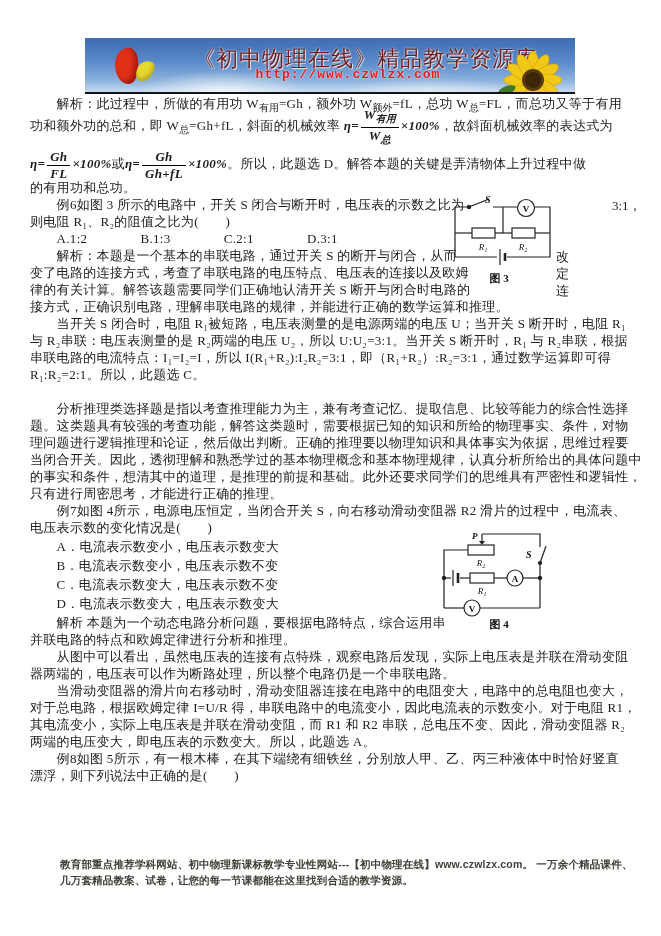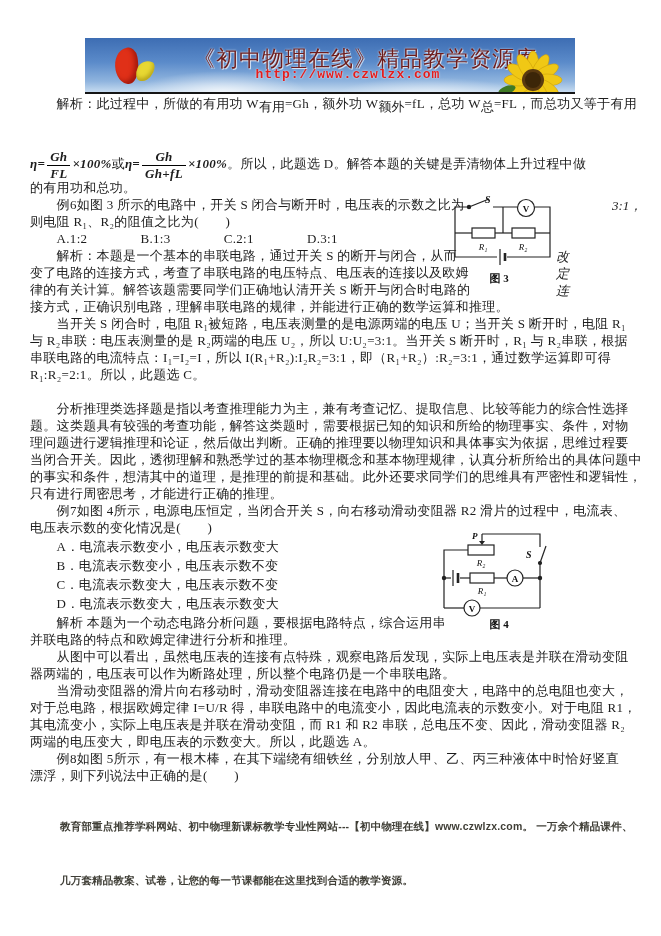--- a/index.html
+++ b/index.html
@@ -24,26 +24,26 @@
           border-radius:65% 35% 55% 45%/55% 30% 70% 45%;transform:rotate(-12deg);
           box-shadow:inset -3px -3px 5px rgba(120,10,5,.6);}
   .logo .yellow{position:absolute;left:28px;top:18px;width:16px;height:22px;background:#e8d832;
           border-radius:70% 30% 60% 40%/50% 40% 60% 50%;transform:rotate(24deg);
           box-shadow:inset -2px -2px 4px rgba(150,130,10,.6);}
   .sunflower{position:absolute;left:402px;top:8px;}
   
   .tl{position:absolute;left:30px;width:616px;font-size:13px;line-height:16px;
       letter-spacing:.3px;white-space:nowrap;}
   .frline{line-height:36px;}
-  .sub{font-size:13px;vertical-align:-3px;letter-spacing:0;}
+  .sub{font-size:10px;vertical-align:-3px;letter-spacing:0;}
   .frml{font-weight:bold;font-style:italic;}
   .frac{display:inline-block;text-align:center;vertical-align:middle;line-height:14px;margin:0 2px;}
   .frac .num{display:block;border-bottom:1.4px solid #000;padding:0 3px 1px;}
   .frac .den{display:block;padding:1px 3px 0;}
-  .sidechar{position:absolute;font-size:13px;white-space:nowrap;font-style:italic;}
+  .sidechar{position:absolute;font-size:13px;white-space:nowrap;}
   
   .fig{position:absolute;}
   .fig svg{display:block;}
   
   .footer-line{position:absolute;left:60px;width:580px;font-size:10.5px;font-weight:bold;
       color:#3f3e36;letter-spacing:.2px;white-space:nowrap;
       font-family:"Liberation Sans","DejaVu Sans",sans-serif;}
 </style>
 </head>
 <body>
@@ -79,20 +79,23 @@
           <ellipse cx="-26" cy="10" rx="9" ry="4" fill="#3f7a24" transform="rotate(-20 -26 10)"></ellipse>
         </g>
       </svg>
     </div>
   </div>
 
   <div class="tl" style="top:96px">
     <span>　　解析：此过程中，所做的有用功 W</span><span class="sub">有用</span><span>=Gh，额外功 W</span><span class="sub">额外</span><span>=fL，总功 W</span><span class="sub">总</span><span>=FL，而总功又等于有用</span>
   </div>
 
+  <div class="tl frline" style="top:108px">
+    <span>功和额外功的总和，即 W</span><span class="sub">总</span><span>=Gh+fL，斜面的机械效率 </span><span class="frml">η=</span><span class="frac"><span class="num"><span class="frml">W</span><span class="sub frml">有用</span></span><span class="den"><span class="frml">W</span><span class="sub frml">总</span></span></span><span class="frml">×100%</span><span>，故斜面机械效率的表达式为</span>
+  </div>
 
   <div class="tl frline" style="top:146px">
     <span class="frml">η=</span><span class="frac"><span class="num frml">Gh</span><span class="den frml">FL</span></span><span class="frml">×100%</span><span>或</span><span class="frml">η=</span><span class="frac"><span class="num frml">Gh</span><span class="den frml">Gh+fL</span></span><span class="frml">×100%</span><span>。所以，此题选 D。解答本题的关键是弄清物体上升过程中做</span>
   </div>
 
   <div class="tl" style="top:180px">的有用功和总功。</div>
   <div class="tl" style="top:197px">　　例6如图 3 所示的电路中，开关 S 闭合与断开时，电压表的示数之比为</div>
   <div class="tl" style="top:214px">则电阻 R₁、R₂的阻值之比为(　　)</div>
   <div class="tl" style="top:231px">　　A.1:2　　　　B.1:3　　　　C.2:1　　　　D.3:1</div>
   <div class="tl" style="top:248px">　　解析：本题是一个基本的串联电路，通过开关 S 的断开与闭合，从而</div>
@@ -194,16 +197,16 @@
       <text x="34" y="11" font-size="9" font-style="italic" font-weight="bold" fill="#111">P</text>
       <text x="88" y="30" font-size="10" font-style="italic" font-weight="bold" fill="#111">S</text>
       <text x="43" y="38" font-size="9" font-style="italic" text-anchor="middle" fill="#111">R₂</text>
       <text x="44" y="66" font-size="9" font-style="italic" text-anchor="middle" fill="#111">R₁</text>
       <text x="77" y="54" font-size="9" text-anchor="middle" font-weight="bold" fill="#111">A</text>
       <text x="34" y="84" font-size="9" text-anchor="middle" font-weight="bold" fill="#111">V</text>
       <text x="61" y="100" font-size="11" font-weight="bold" text-anchor="middle" fill="#111">图 4</text>
     </svg>
   </div>
 
-  <div class="footer-line" style="top:820px">教育部重点推荐学科网站、初中物理新课标教学专业性网站---【初中物理在线】www.czwlzx.com。 一万余个精品课件、</div>
+  <div class="footer-line" style="top:858px">教育部重点推荐学科网站、初中物理新课标教学专业性网站---【初中物理在线】www.czwlzx.com。 一万余个精品课件、</div>
   <div class="footer-line" style="top:874px">几万套精品教案、试卷，让您的每一节课都能在这里找到合适的教学资源。</div>
 
 </div>
 
 </body></html>

